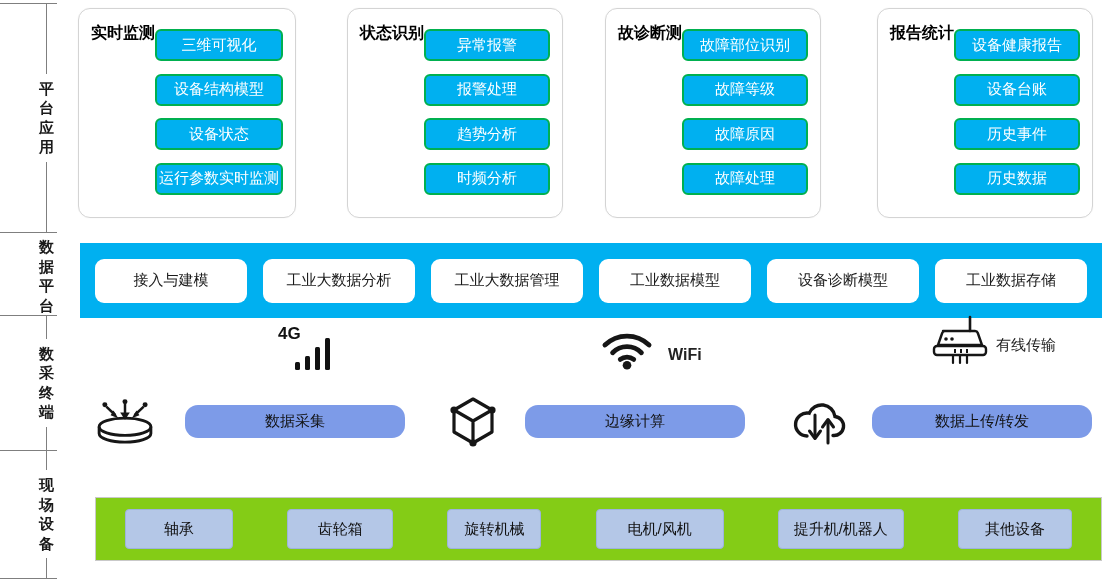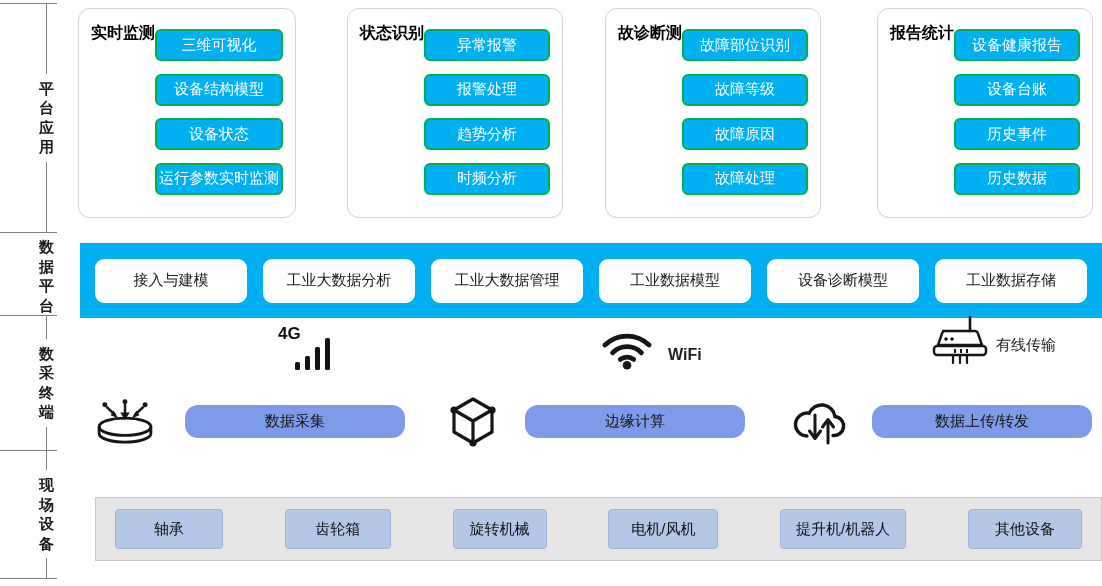--- a/index.html
+++ b/index.html
@@ -31,21 +31,21 @@
   .link-group { position:absolute; display:flex; align-items:flex-end; }
   .wifi-group { left:598px; top:322px; gap:12px; }
   .wifi-label { font-weight:bold; font-size:16px; color:#222; margin-bottom:6px; }
   .router-group { left:928px; top:315px; gap:4px; }
   .router-label { font-size:15px; color:#222; margin-bottom:14px; }
 
   .fn-icon { position:absolute; }
   .fn-btn { position:absolute; width:220px; height:33px; background:#7d9be8; border-radius:13px; display:flex; align-items:center; justify-content:center; font-size:15px; color:#111; }
 
   
-  .device-panel { position:absolute; left:95px; top:497px; width:1007px; height:64px; background:#e5e5e5; border:1px solid #c9c9c9; display:flex; align-items:center; justify-content:space-between; padding:0 19px; }
+  .device-panel { position:absolute; left:95px; top:497px; width:1007px; height:64px; background:#84cc16; border:1px solid #c9c9c9; display:flex; align-items:center; justify-content:space-between; padding:0 29px; }
   .device-btn { background:#b4c7e7; border:1px solid #9db3dc; border-radius:4px; height:40px; display:flex; align-items:center; justify-content:center; font-size:15px; color:#111; }
 
   svg.diagram-icon { display:block; }
 </style>
 </head>
 <body>
 
 <div class="stage">
 
   <div class="rail-tick" style="top:3px"></div>
@@ -194,18 +194,18 @@
       <path d="M38 47 V25" stroke="#161616" stroke-width="3" fill="none" stroke-linecap="round"></path>
       <path d="M32.5 31 L38 23.5 L43.5 31" fill="none" stroke="#161616" stroke-width="3" stroke-linecap="round" stroke-linejoin="round"></path>
     </svg>
   </div>
   <div class="fn-btn" style="left:872px;top:405px">数据上传/转发</div>
 
   <div class="device-panel">
     <div class="device-btn" style="width:108px">轴承</div>
     <div class="device-btn" style="width:106px">齿轮箱</div>
     <div class="device-btn" style="width:94px">旋转机械</div>
-    <div class="device-btn" style="width:110px">电机/风机</div>
+    <div class="device-btn" style="width:128px">电机/风机</div>
     <div class="device-btn" style="width:126px">提升机/机器人</div>
     <div class="device-btn" style="width:114px">其他设备</div>
   </div>
 
 </div>
 
 </body></html>

